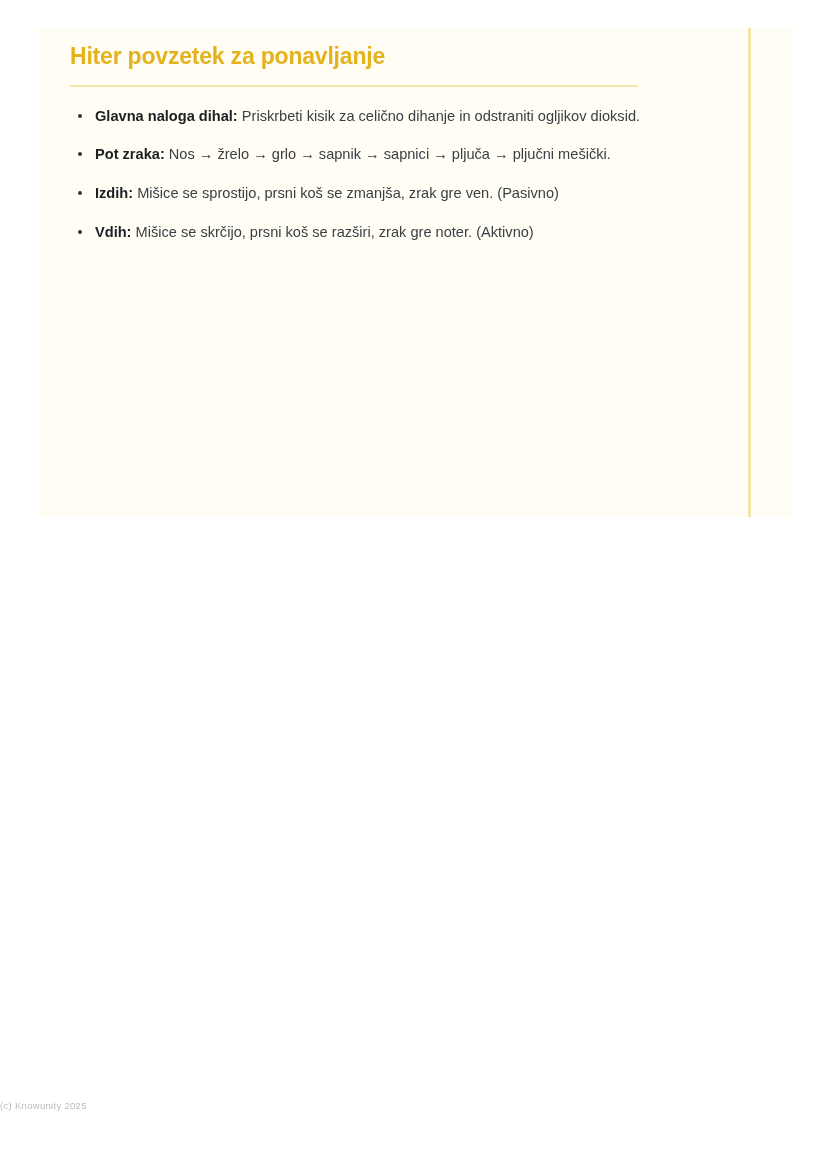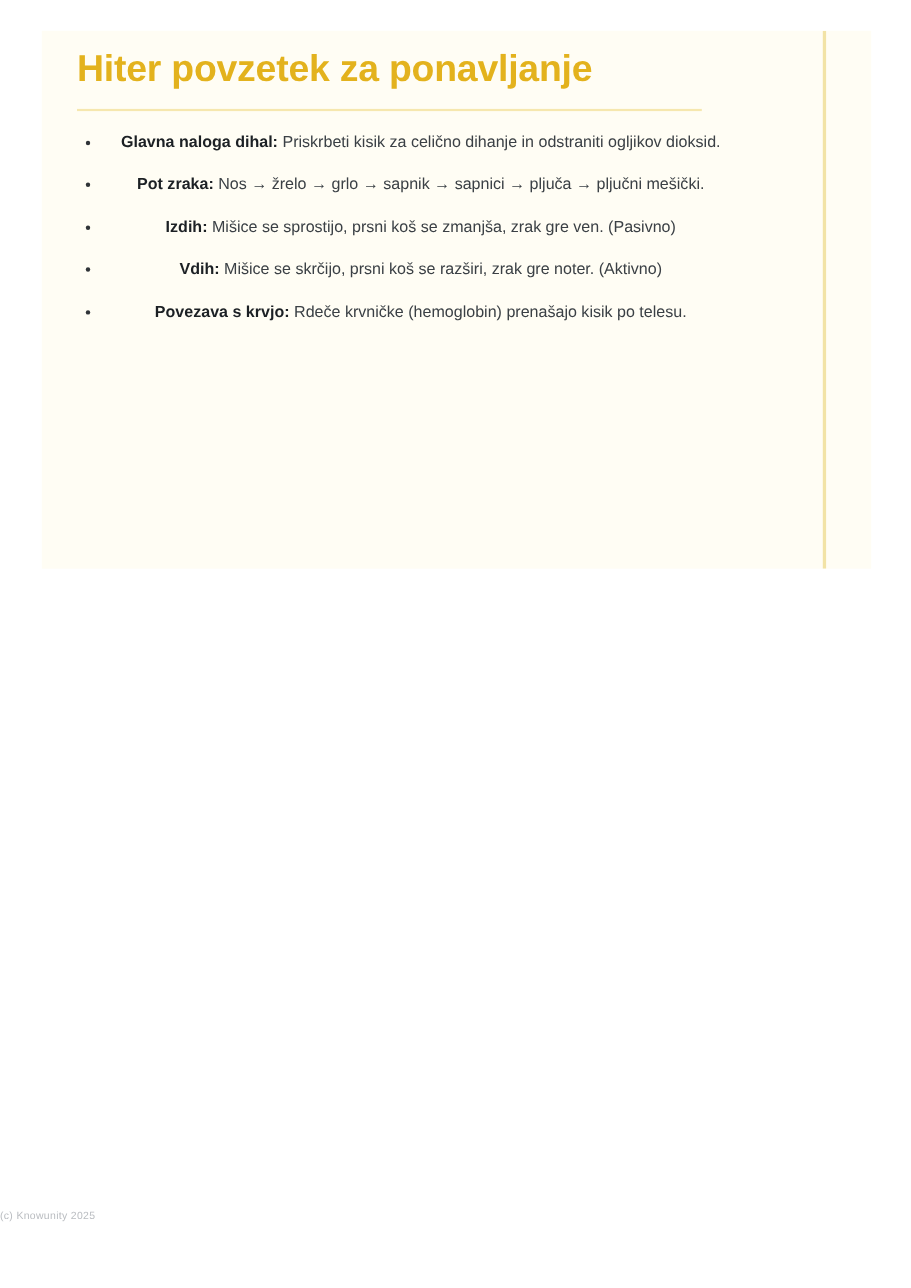--- a/index.html
+++ b/index.html
@@ -44,21 +44,21 @@
   }
 
   .card-body {
     position: absolute;
     left: 32px;
     top: 14px;
     width: 600px;
   }
 
   .card-title {
-    font-size: 34px;
+    font-size: 23px;
     font-weight: bold;
     color: #e3b21d;
     letter-spacing: -0.2px;
     line-height: 1.25;
     margin: 0;
     padding: 0 0 14px 0;
   }
 
   .title-rule {
     width: 568px;
@@ -74,21 +74,20 @@
     padding: 0;
   }
 
   ul.bullets > li.bullet-item {
     position: relative;
     padding-left: 25px;
     margin-bottom: 15px;
     font-size: 14.6px;
     line-height: 1.62;
     color: #2f3337;
-    text-align: center;
   }
 
   ul.bullets > li.bullet-item::before {
     content: "";
     position: absolute;
     left: 8px;
     top: 9px;
     width: 4px;
     height: 4px;
     border-radius: 50%;
@@ -185,23 +184,20 @@
 
         <li class="bullet-item">
           <span class="lead">Izdih:</span><span class="bullet-text"> Mišice se sprostijo, prsni koš se zmanjša, zrak gre ven. (Pasivno)</span>
         </li>
 
         <li class="bullet-item">
           <span class="lead">Vdih:</span><span class="bullet-text"> Mišice se skrčijo, prsni koš se razširi, zrak gre noter. (Aktivno)</span>
         </li>
 
 
-        <li class="bullet-item">
-          <span class="lead">Povezava s krvjo:</span><span class="bullet-text"> Rdeče krvničke (hemoglobin) prenašajo kisik po telesu.</span>
-        </li>
 
 
       </ul>
     </div>
   </section>
 
   <div class="page-footer">(c) Knowunity 2025</div>
 
 </div>
 

